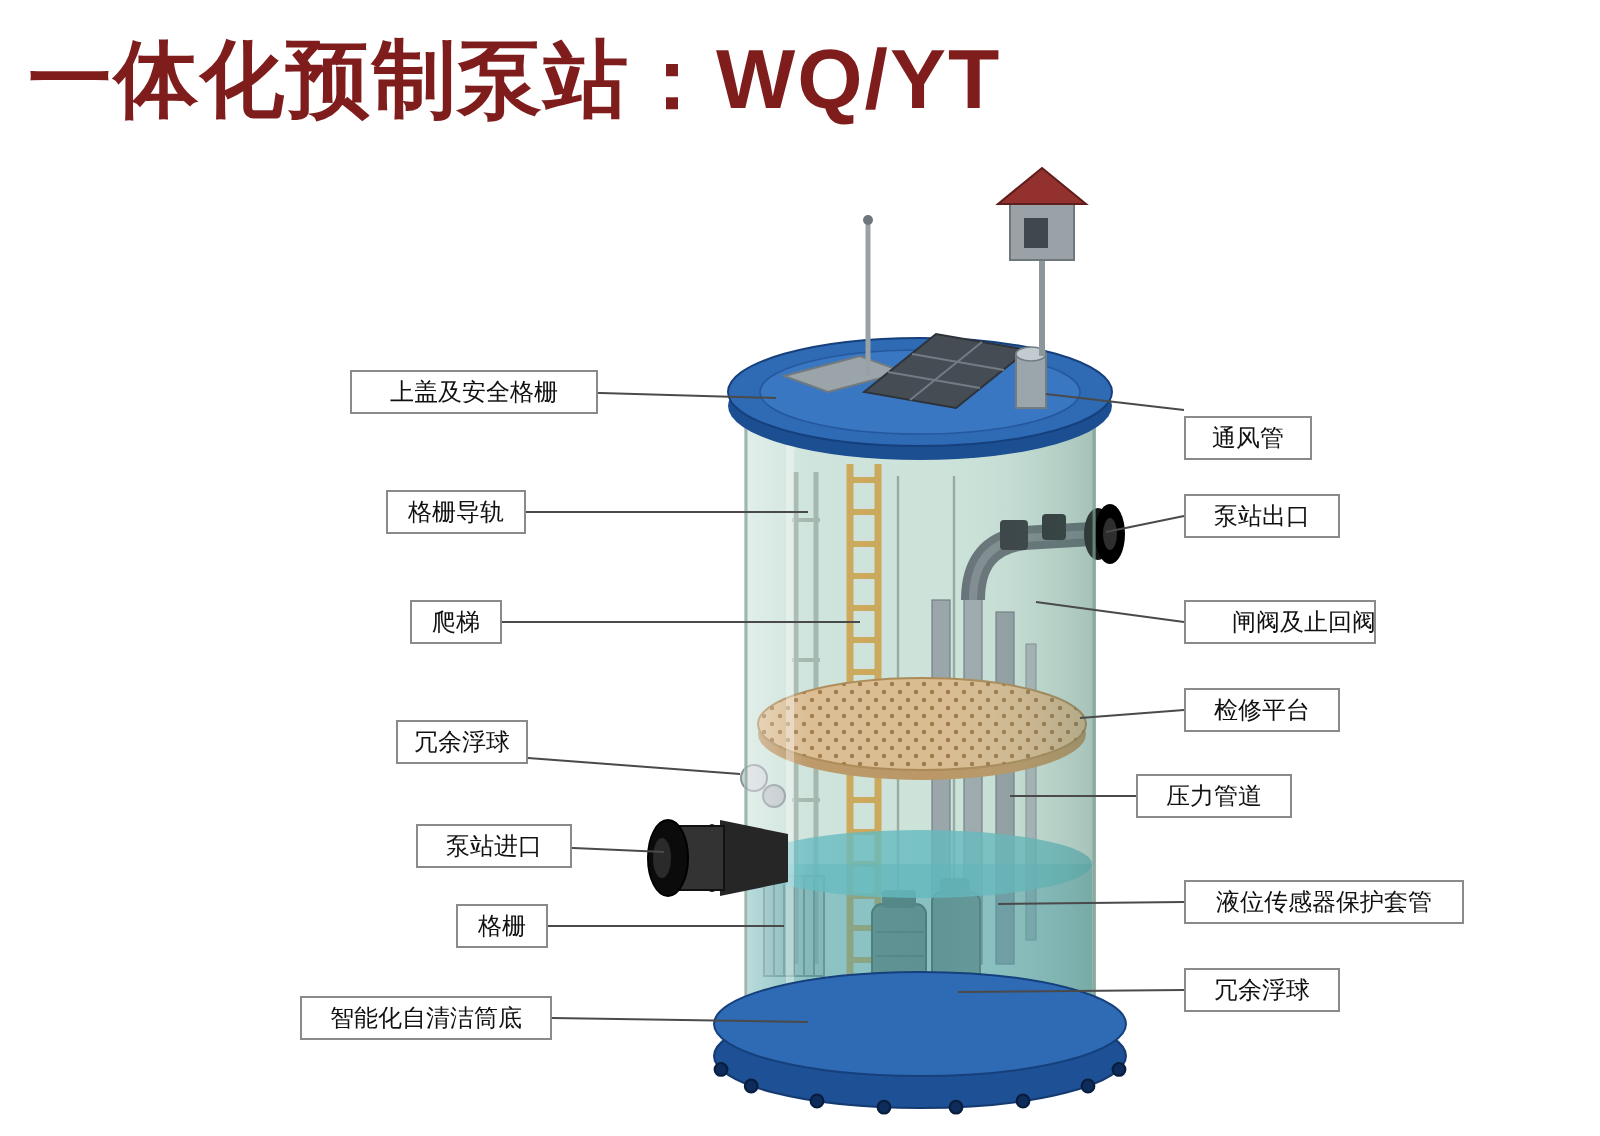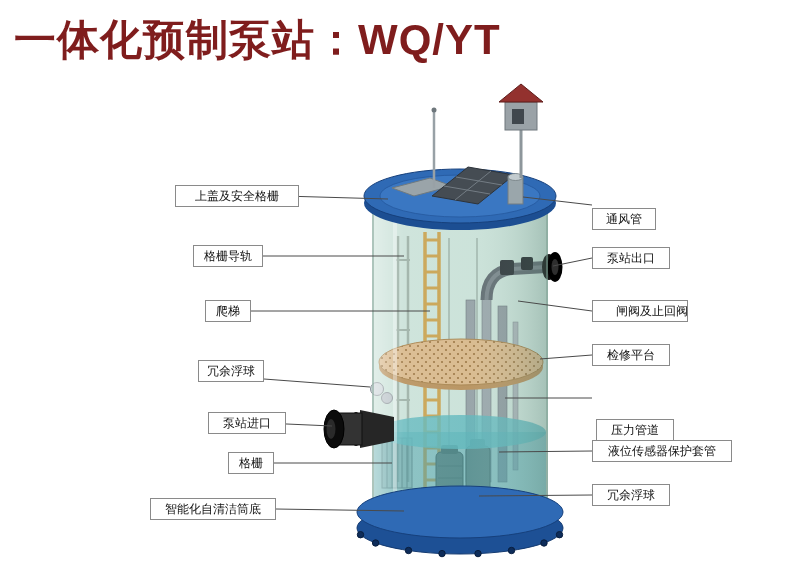--- a/index.html
+++ b/index.html
@@ -219,17 +219,17 @@
   <div class="lbl" style="left:205px; top:300px; width:46px;">爬梯</div>
   <div class="lbl" style="left:198px; top:360px; width:66px;">冗余浮球</div>
   <div class="lbl" style="left:208px; top:412px; width:78px;">泵站进口</div>
   <div class="lbl" style="left:228px; top:452px; width:46px;">格栅</div>
   <div class="lbl" style="left:150px; top:498px; width:126px;">智能化自清洁筒底</div>
 
   <div class="lbl" style="left:592px; top:208px; width:64px;">通风管</div>
   <div class="lbl" style="left:592px; top:247px; width:78px;">泵站出口</div>
   <div class="lbl" style="left:592px; top:300px; width:96px;padding-left:26px;">闸阀及止回阀</div>
   <div class="lbl" style="left:592px; top:344px; width:78px;">检修平台</div>
-  <div class="lbl" style="left:596px; top:387px; width:78px;margin-top:32px;">压力管道</div>
+  <div class="lbl" style="left:568px; top:387px; width:78px;">压力管道</div>
   <div class="lbl" style="left:592px; top:440px; width:140px;">液位传感器保护套管</div>
   <div class="lbl" style="left:592px; top:484px; width:78px;">冗余浮球</div>
 
 </div>
 
 </body></html>

